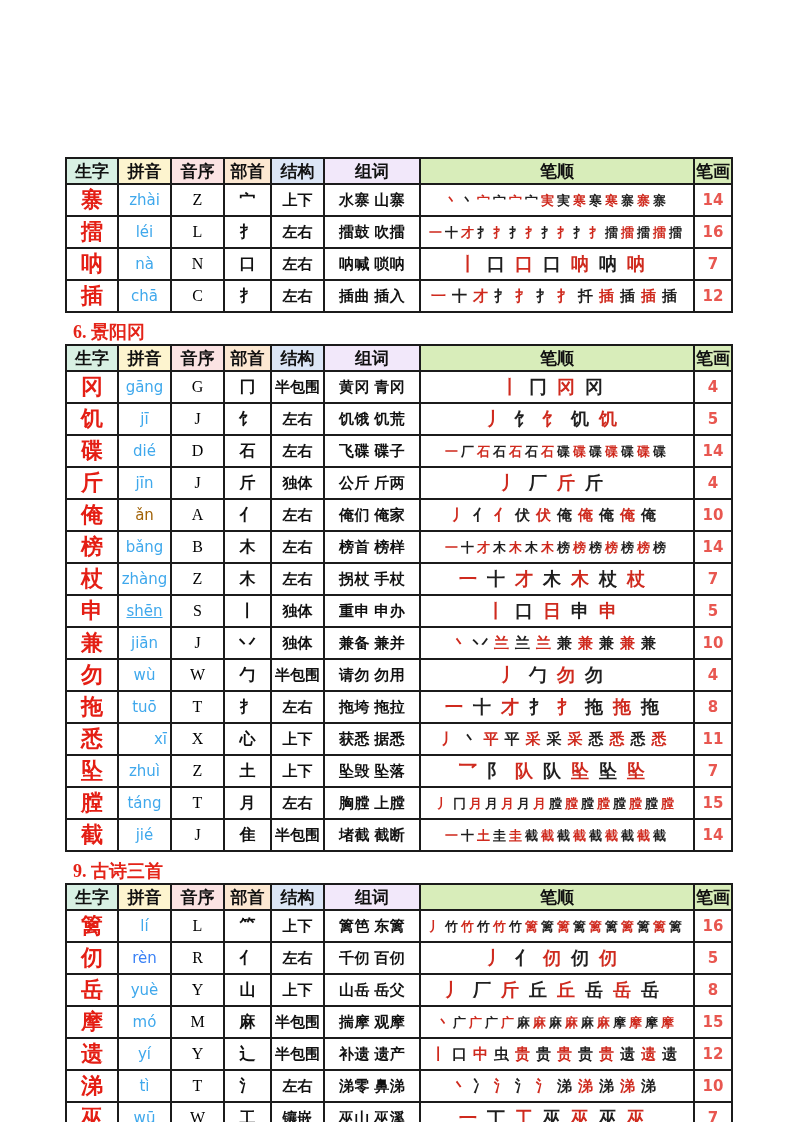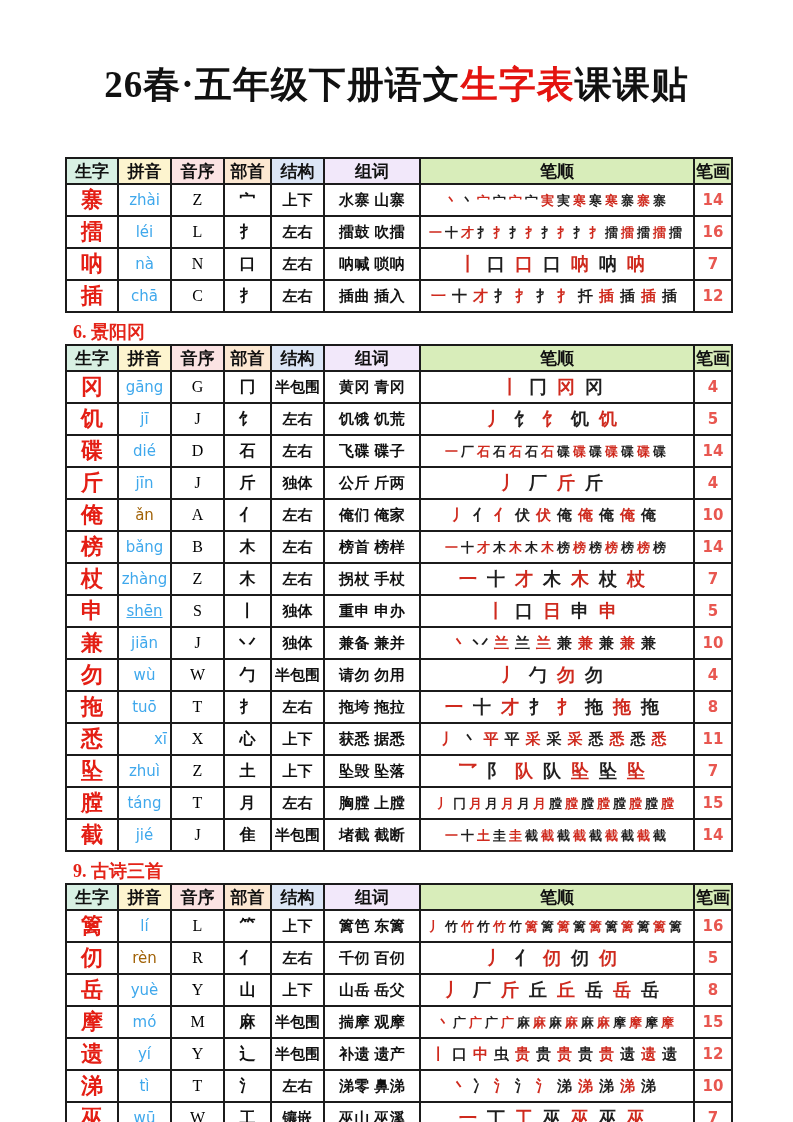--- a/index.html
+++ b/index.html
@@ -53,23 +53,20 @@
   td.c-structure{ font-size:15px;font-weight:bold;color:#111; }
   td.c-words{ font-size:15px;font-weight:bold;color:#111; letter-spacing:0.5px;}
   td.c-strokes{ text-align:left;padding-left:5px; }
   td.c-strokes .stroke-token{ display:inline-block;font-weight:bold; }
   td.c-count{ font-family:"DejaVu Sans",sans-serif;font-size:15px;font-weight:bold;border-radius:9px; }
 </style>
 </head>
 <body>
 
 <div class="page">
-  <div class="title">
-    <span>26春·五年级下册语文</span><span class="hl" style="color: rgb(228, 20, 16);">生字表</span><span>课课贴</span>
-  </div>
   <div class="content" id="content">
       <table class="vocab">
         <colgroup>
           <col style="width: 52px;">
           <col style="width: 53px;">
           <col style="width: 53px;">
           <col style="width: 47px;">
           <col style="width: 53px;">
           <col style="width: 96px;">
           <col style="width: 274px;">
@@ -337,21 +334,21 @@
             <td class="c-pinyin" style="color: rgb(63, 168, 236);">lí</td>
             <td class="c-initial">L</td>
             <td class="c-radical">⺮</td>
             <td class="c-structure">上下</td>
             <td class="c-words">篱笆 东篱</td>
             <td class="c-strokes"><span class="stroke-token" style="font-size: 13px; margin-right: 3px; color: rgb(207, 42, 30);">丿</span><span class="stroke-token" style="font-size: 13px; margin-right: 3px; color: rgb(31, 31, 31);">竹</span><span class="stroke-token" style="font-size: 13px; margin-right: 3px; color: rgb(207, 42, 30);">竹</span><span class="stroke-token" style="font-size: 13px; margin-right: 3px; color: rgb(31, 31, 31);">竹</span><span class="stroke-token" style="font-size: 13px; margin-right: 3px; color: rgb(207, 42, 30);">竹</span><span class="stroke-token" style="font-size: 13px; margin-right: 3px; color: rgb(31, 31, 31);">竹</span><span class="stroke-token" style="font-size: 13px; margin-right: 3px; color: rgb(207, 42, 30);">篱</span><span class="stroke-token" style="font-size: 13px; margin-right: 3px; color: rgb(31, 31, 31);">篱</span><span class="stroke-token" style="font-size: 13px; margin-right: 3px; color: rgb(207, 42, 30);">篱</span><span class="stroke-token" style="font-size: 13px; margin-right: 3px; color: rgb(31, 31, 31);">篱</span><span class="stroke-token" style="font-size: 13px; margin-right: 3px; color: rgb(207, 42, 30);">篱</span><span class="stroke-token" style="font-size: 13px; margin-right: 3px; color: rgb(31, 31, 31);">篱</span><span class="stroke-token" style="font-size: 13px; margin-right: 3px; color: rgb(207, 42, 30);">篱</span><span class="stroke-token" style="font-size: 13px; margin-right: 3px; color: rgb(31, 31, 31);">篱</span><span class="stroke-token" style="font-size: 13px; margin-right: 3px; color: rgb(207, 42, 30);">篱</span><span class="stroke-token" style="font-size: 13px; margin-right: 3px; color: rgb(31, 31, 31);">篱</span></td>
             <td class="c-count" style="color: rgb(232, 87, 80);">16</td>
           </tr>
           <tr>
             <td class="c-char" style="color: rgb(228, 30, 20);">仞</td>
-            <td class="c-pinyin" style="color: #a16207; margin-top: 12px;">rèn</td>
+            <td class="c-pinyin" style="color: #3b82f6; margin-top: 12px;">rèn</td>
             <td class="c-initial">R</td>
             <td class="c-radical">亻</td>
             <td class="c-structure">左右</td>
             <td class="c-words">千仞 百仞</td>
             <td class="c-strokes"><span class="stroke-token" style="font-size: 18px; margin-right: 10px; color: rgb(207, 42, 30);">丿</span><span class="stroke-token" style="font-size: 18px; margin-right: 10px; color: rgb(31, 31, 31);">亻</span><span class="stroke-token" style="font-size: 18px; margin-right: 10px; color: rgb(207, 42, 30);">仞</span><span class="stroke-token" style="font-size: 18px; margin-right: 10px; color: rgb(31, 31, 31);">仞</span><span class="stroke-token" style="font-size: 18px; margin-right: 10px; color: rgb(207, 42, 30);">仞</span></td>
             <td class="c-count" style="color: rgb(232, 87, 80);">5</td>
           </tr>
           <tr>
             <td class="c-char" style="color: rgb(228, 30, 20);">岳</td>
             <td class="c-pinyin" style="color: rgb(63, 168, 236);">yuè</td>

